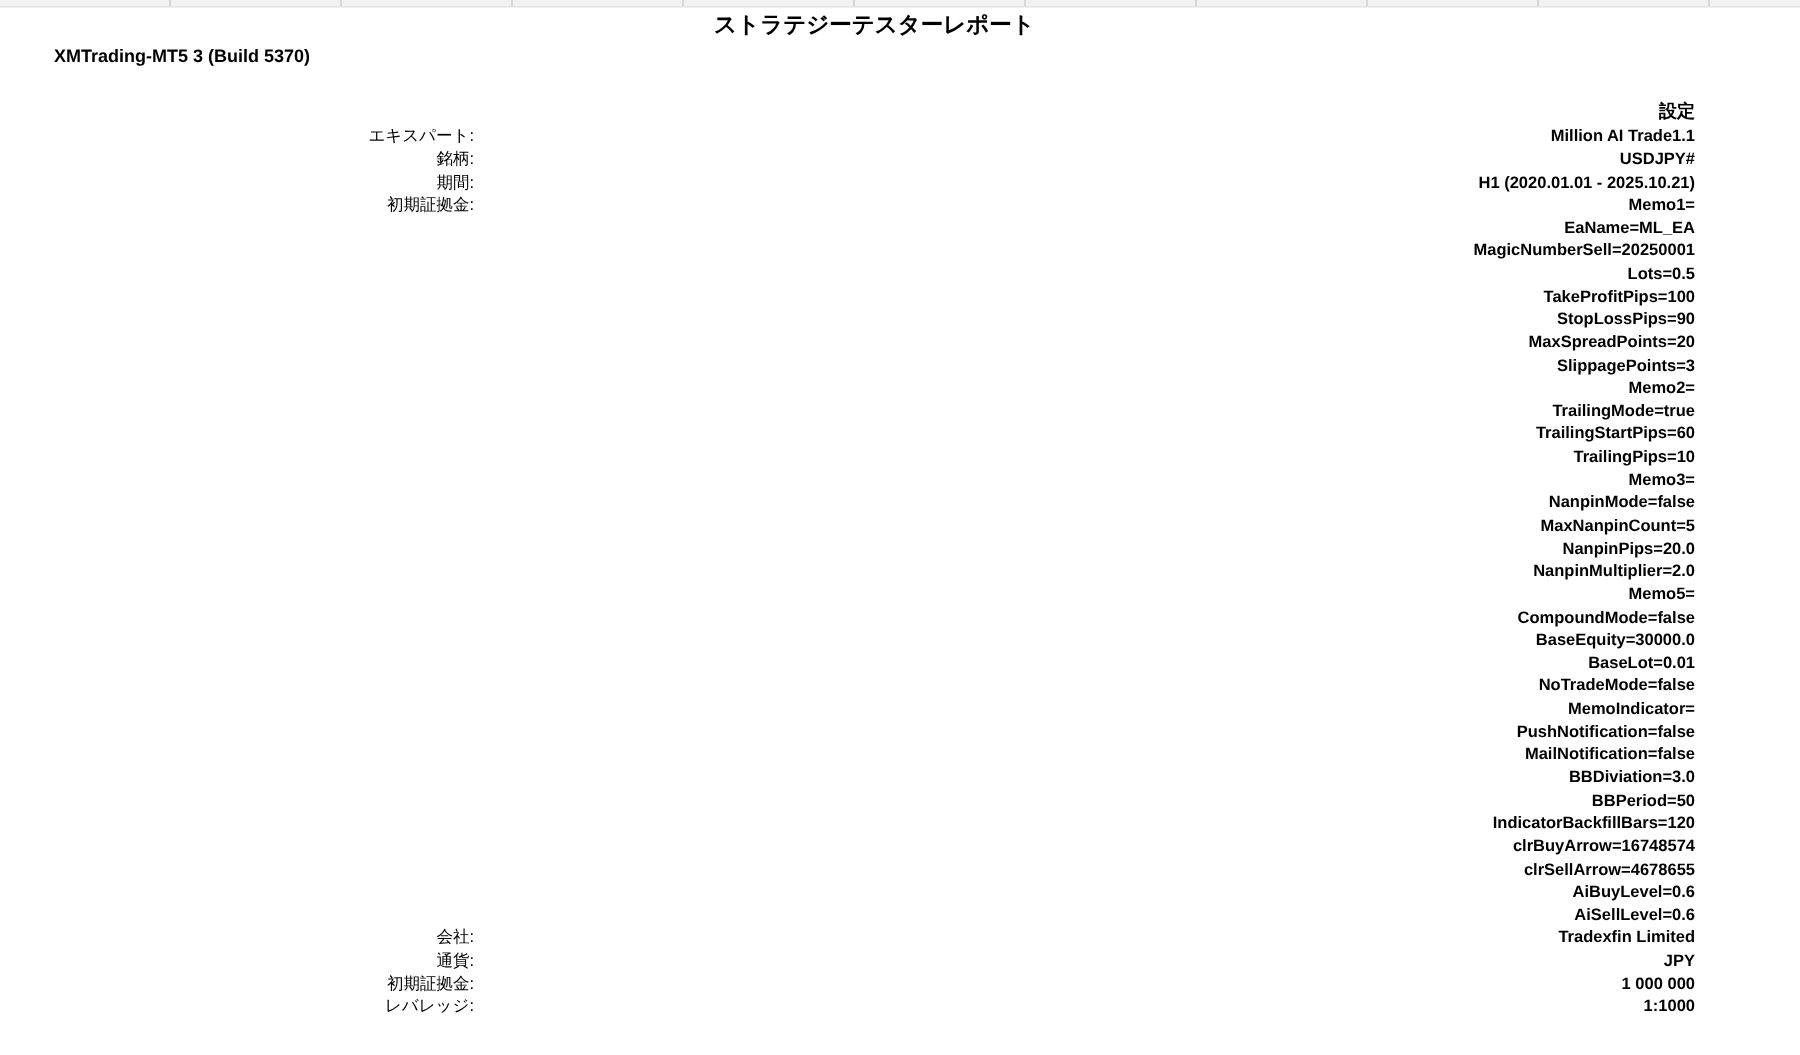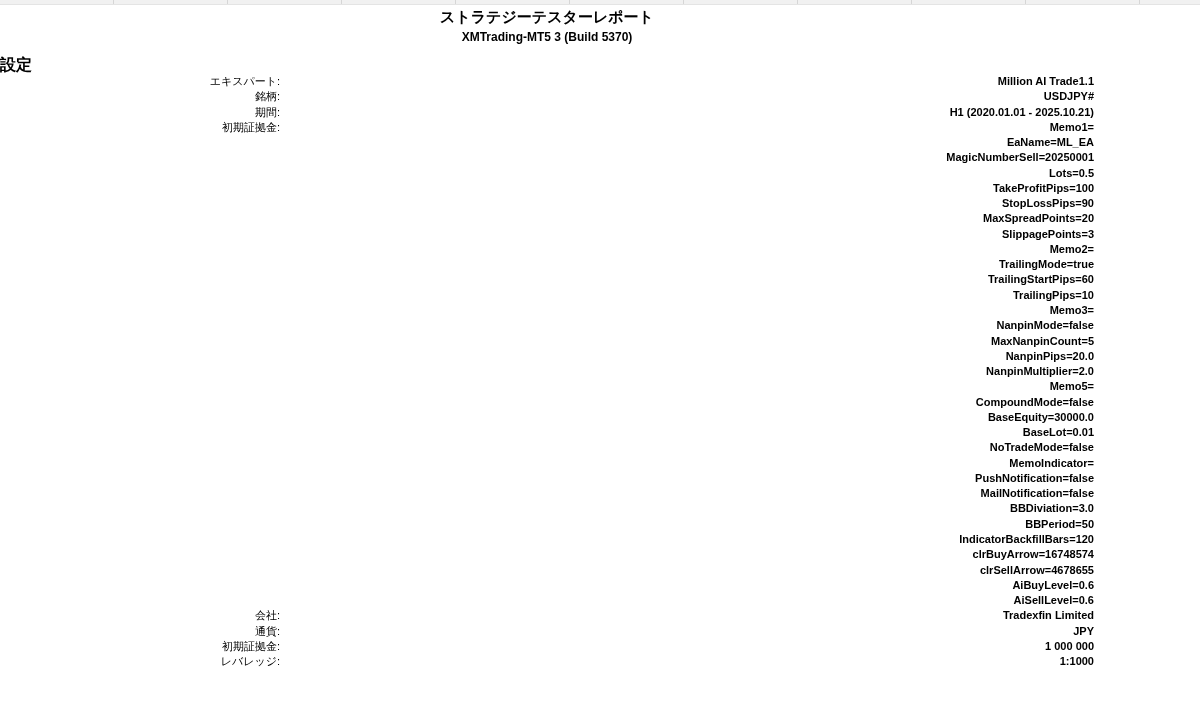--- a/index.html
+++ b/index.html
@@ -17,39 +17,39 @@
     height: 4px;
     background:
       repeating-linear-gradient(90deg,
         rgba(0,0,0,0) 0px, rgba(0,0,0,0) 113px,
         #d6d6d6 113px, #d6d6d6 114px),
       #f1f1f1;
     border-bottom: 1px solid #e4e4e4;
   }
   .report {
     width: 1094px; 
+    padding-left: 36px;
   }
   .report-title {
     margin-top: 4px;
     text-align: center;
     font-size: 15px;
     font-weight: bold;
     line-height: 16px;
   }
   .report-server {
     margin-top: 6px;
-    text-align: center;
     font-size: 12px;
     font-weight: bold;
     line-height: 13px;
   }
   .section-header {
-    margin-top: 14px;
-    text-align: left;
-    font-size: 16px;
+    margin-top: 24px;
+    text-align: right;
+    font-size: 12px;
     font-weight: bold;
     line-height: 13px;
   }
   table.settings {
     margin-top: 3px;
     border-collapse: collapse;
     table-layout: fixed;
     width: 100%;
   }
   table.settings td {

